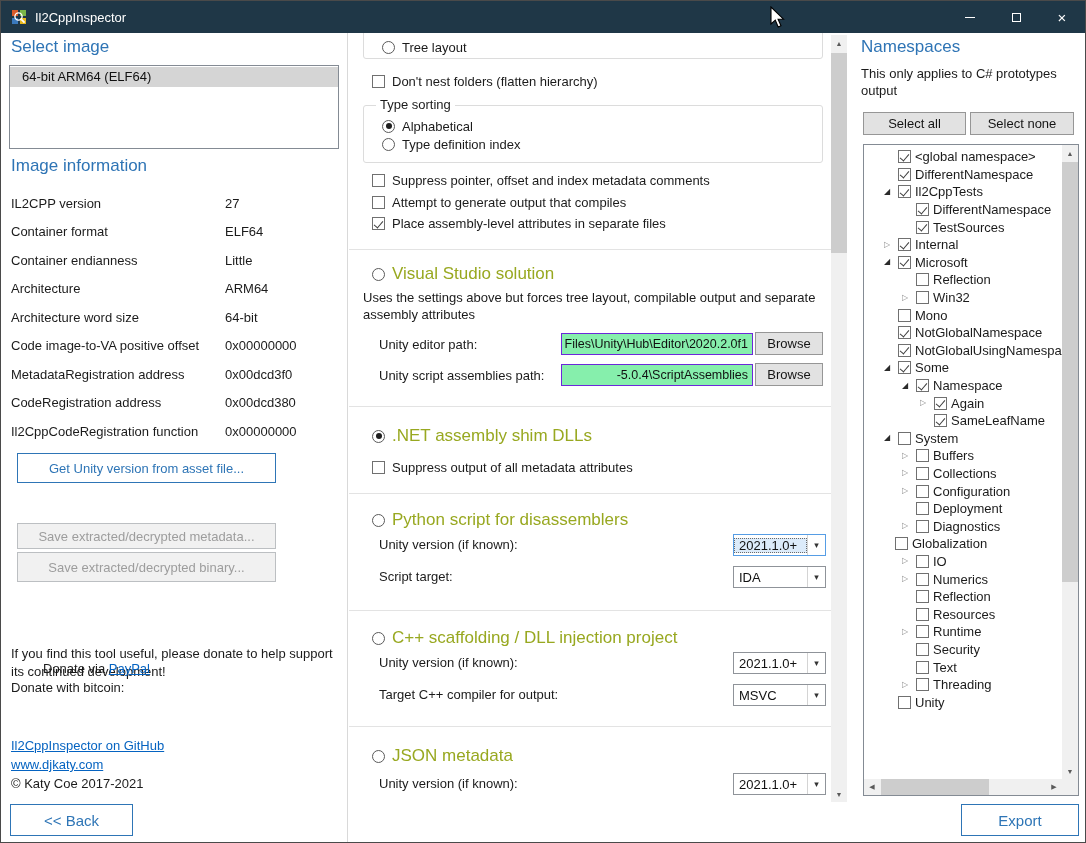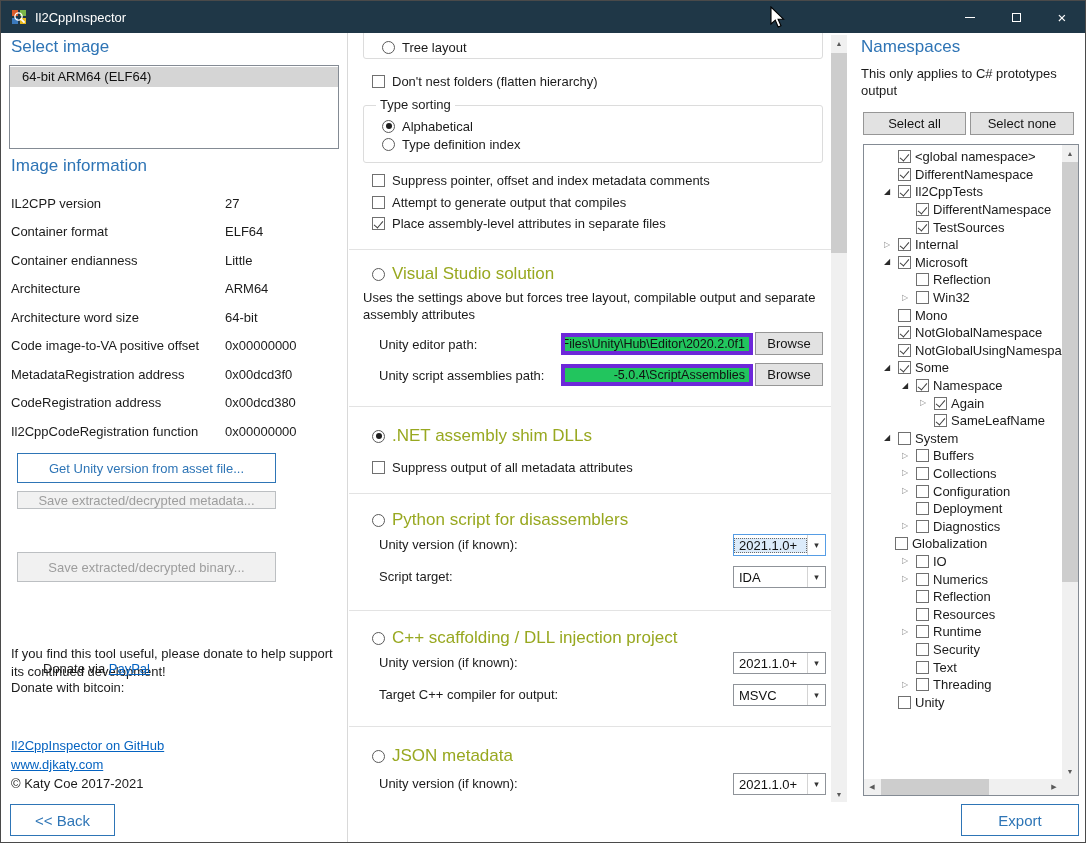--- a/index.html
+++ b/index.html
@@ -18,21 +18,21 @@
   
   .h-blue{position:absolute;color:#2e74b5;font-size:17px;}
   .plain{position:absolute;font-size:13px;color:#1b1b1b;}
   .link{color:#0563c1;text-decoration:underline;font-size:13px;cursor:pointer;}
   .v-divider{position:absolute;left:346px;top:32px;width:1px;height:811px;background:#d9d9d9;}
   .hr{position:absolute;left:348px;width:482px;height:1px;background:#e3e3e3;}
   .btn-blue{position:absolute;background:#fff;border:1px solid #2e75b6;color:#2e75b6;display:flex;align-items:center;justify-content:center;font-size:13px;box-sizing:border-box;cursor:default;}
   .btn-big{font-size:15px;}
   .btn-disabled{background:#f1f1f1;border:1px solid #bcbfc2;color:#9d9d9d;}
   .btn-std{position:absolute;background:#e2e2e2;border:1px solid #969696;color:#151515;display:flex;align-items:center;justify-content:center;font-size:13px;box-sizing:border-box;cursor:default;}
-  .textbox{position:absolute;background:#22c55e;border:4px solid #6d28d9;box-sizing:border-box;font-size:12.5px;color:#111;display:flex;align-items:center;padding:0 4px;overflow:hidden;}
+  .textbox{position:absolute;background:#86efac;border:1px solid #6d28d9;box-sizing:border-box;font-size:12.5px;color:#111;display:flex;align-items:center;padding:0 4px;overflow:hidden;}
   .pathbox{justify-content:flex-end;}
   .pathval{white-space:nowrap;flex:none;}
   
   .cb{width:13px;height:13px;border:1px solid #707070;background:#fff;display:inline-block;position:relative;flex:none;box-sizing:border-box;}
   .cb.checked::after{content:'';position:absolute;left:2.5px;top:0.5px;width:4px;height:8px;border:solid #3f3f3f;border-width:0 1.8px 1.8px 0;transform:rotate(40deg);}
   .radio{width:13px;height:13px;border:1px solid #5a5a5a;border-radius:50%;background:#fff;display:inline-block;position:relative;flex:none;box-sizing:border-box;}
   .radio.selected::after{content:'';position:absolute;left:2.5px;top:2.5px;width:6px;height:6px;border-radius:50%;background:#1f1f1f;}
   .cb-row,.radio-row{display:flex;align-items:center;gap:7px;font-size:13px;color:#1b1b1b;height:18px;}
   .cb-row .lbl,.radio-row .lbl{white-space:nowrap;}
   .cb-stack{position:absolute;}
@@ -146,34 +146,34 @@
         <div class="info-label">CodeRegistration address</div>
         <div class="info-value">0x00dcd380</div>
       </div>
       <div class="info-row">
         <div class="info-label">Il2CppCodeRegistration function</div>
         <div class="info-value">0x00000000</div>
       </div>
     </div>
 
   <div class="btn-blue" style="left:16px;top:452px;width:259px;height:30px">Get Unity version from asset file...</div>
-  <div class="btn-blue btn-disabled" style="left:16px;top:490px;width:259px;height:18px">Save extracted/decrypted metadata...</div>
+  <div class="btn-blue btn-disabled" style="left:16px;top:522px;width:259px;height:26px">Save extracted/decrypted metadata...</div>
   <div class="btn-blue btn-disabled" style="left:16px;top:551px;width:259px;height:30px">Save extracted/decrypted binary...</div>
 
   <div class="donate-text">If you find this tool useful, please donate to help support its continued development!</div>
   <div class="donate-line">
     <span>Donate via</span>
     <a class="link">PayPal</a>
   </div>
   <div class="plain" style="left:10px;top:679px">Donate with bitcoin:</div>
 
   <a class="link abs" style="left:10px;top:737px">Il2CppInspector on GitHub</a>
   <a class="link abs" style="left:10px;top:756px">www.djkaty.com</a>
   <div class="plain" style="left:10px;top:775px">© Katy Coe 2017-2021</div>
-  <div class="btn-blue btn-big" style="left:9px;top:803px;width:105px;height:32px">&lt;&lt; Back</div>
+  <div class="btn-blue btn-big" style="left:9px;top:803px;width:123px;height:32px">&lt;&lt; Back</div>
 
   <div class="v-divider"></div>
 
   <div class="groupbox" style="left:362px;top:14px;width:460px;height:44px">
     <div class="radio-row" style="position:absolute;left:18px;top:22px">
       <span class="radio"></span>
       <span class="lbl">Tree layout</span>
     </div>
   </div>
 

